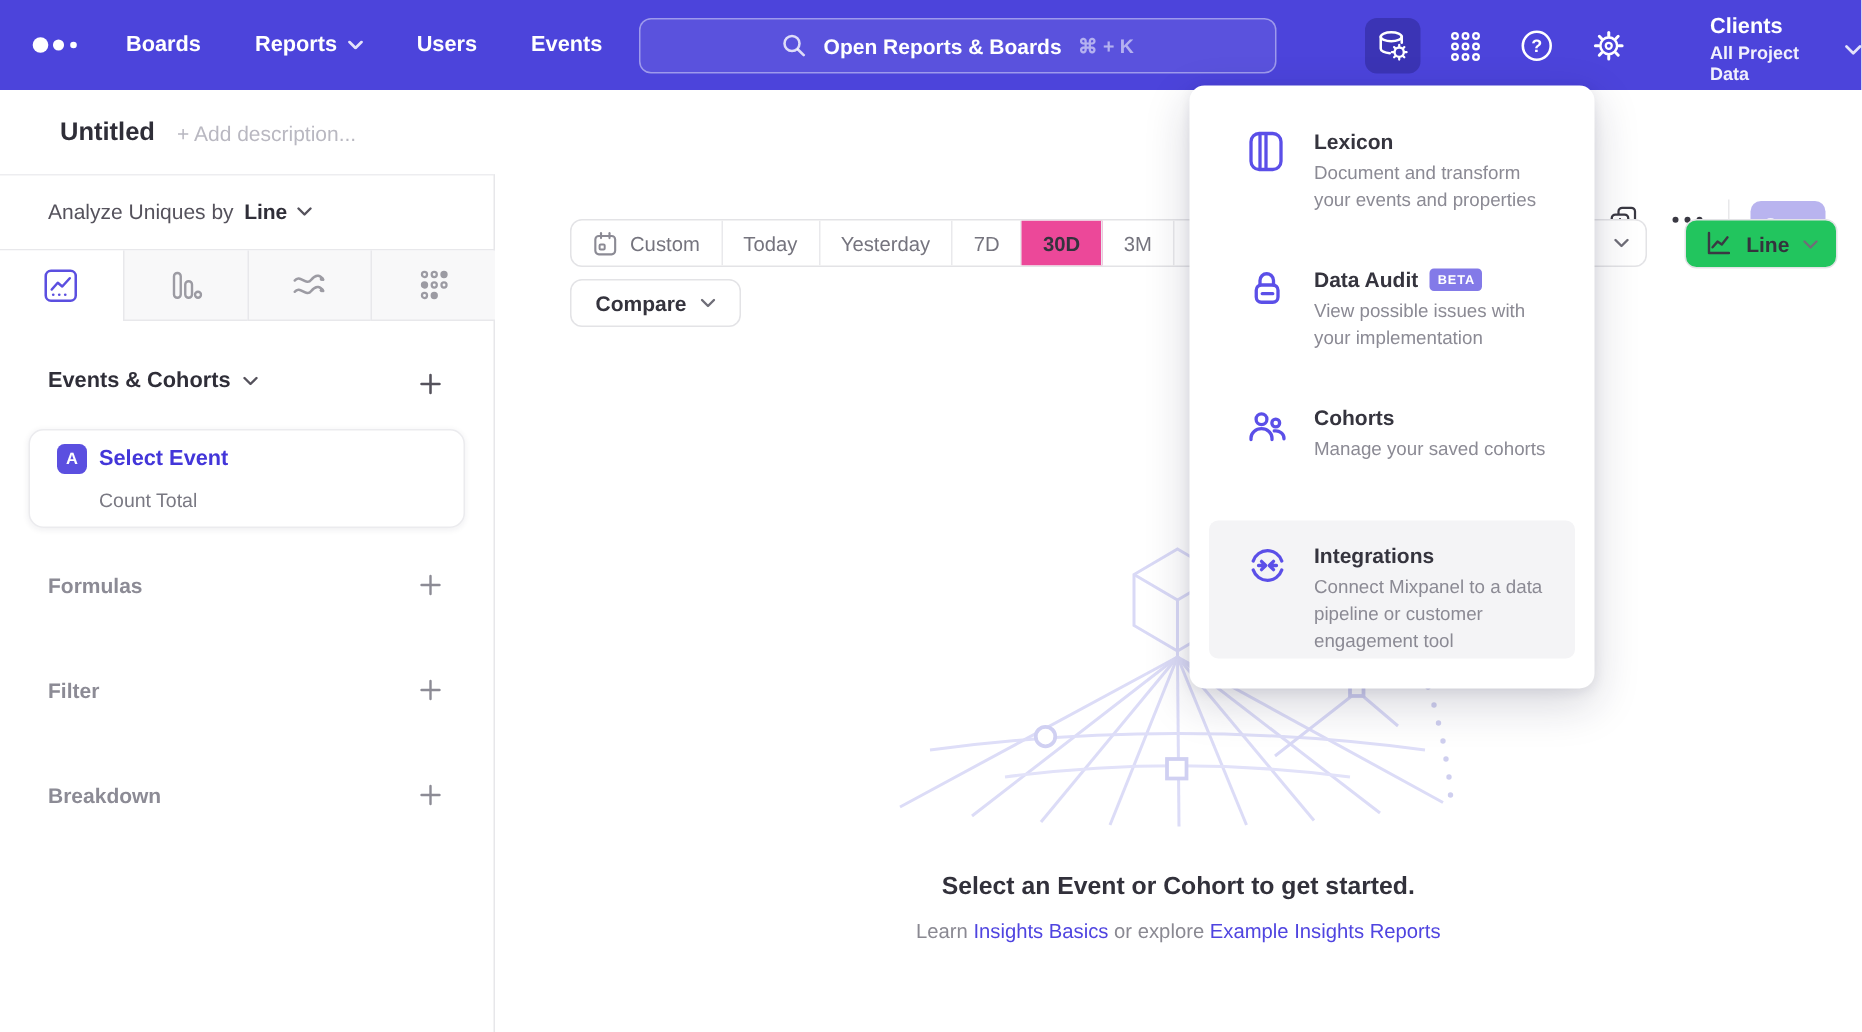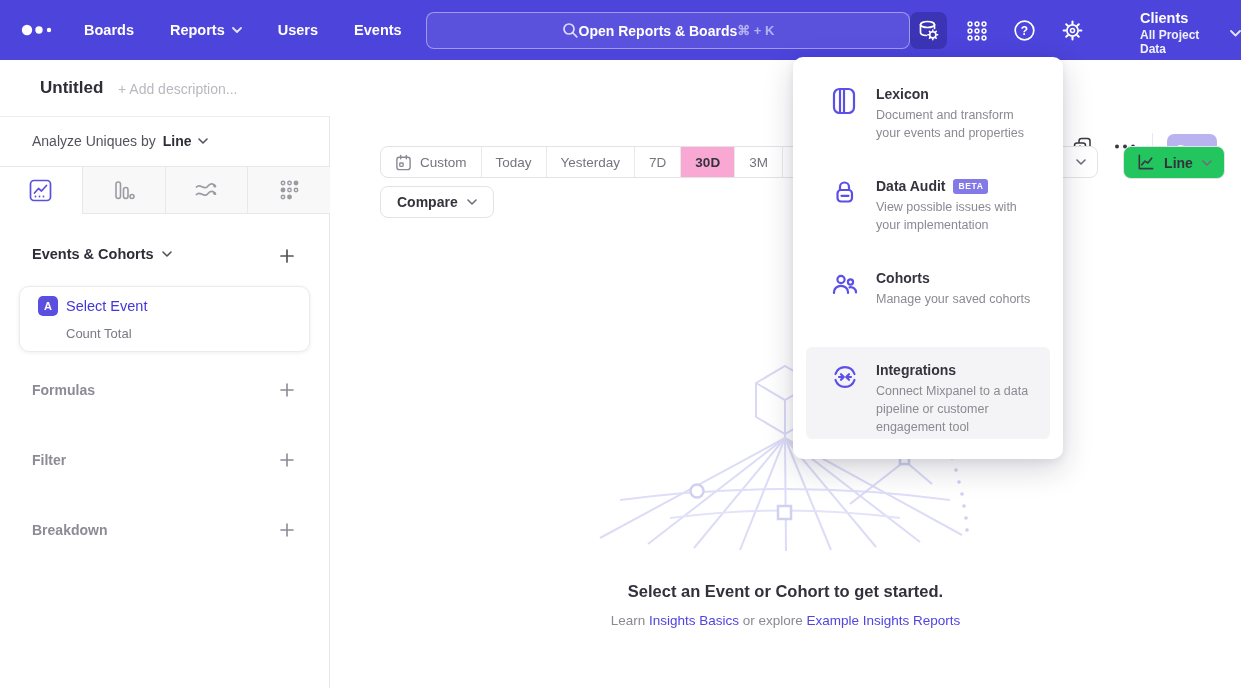--- a/index.html
+++ b/index.html
@@ -11,23 +11,23 @@
   }
   svg { display:block; }
 
   
   .topbar { position:absolute; left:0; top:0; width:1241px; height:60px; background:#4c44db; z-index:5; }
   .logo { position:absolute; left:20px; top:20px; cursor:pointer; }
   .nav { position:absolute; left:84px; top:0; height:60px; display:flex; align-items:center; gap:36px; }
   .nav-item { color:#fff; font-size:14.5px; font-weight:600; display:flex; align-items:center; gap:7px; cursor:pointer; }
   .nav-item .chev { color:rgba(255,255,255,.85); }
   .searchbar {
-    position:absolute; left:426px; top:12px; width:484px; height:37px;
+    position:absolute; left:426px; top:12px; width:425px; height:37px;
     border:1px solid rgba(255,255,255,.42); background:rgba(255,255,255,.08);
-    border-radius:8px; display:flex; align-items:center; justify-content:center; 
+    border-radius:8px; display:flex; align-items:center; justify-content:center; gap:11px;
     cursor:pointer;
   }
   .searchbar .ph { color:#ffffff; font-size:14px; font-weight:600; }
   .searchbar .kbd { color:rgba(255,255,255,.55); font-size:13px; font-weight:600; }
   .tb-iconbtn { position:absolute; top:12px; width:37px; height:37px; border-radius:8px; display:flex; align-items:center; justify-content:center; cursor:pointer; }
   .tb-iconbtn.active { background:#3b34b5; }
   .project-sel { position:absolute; left:1112px; top:10px; display:flex; align-items:center; gap:14px; cursor:pointer;margin-left:28px; }
   .project-sel .lines { display:flex; flex-direction:column; gap:2px; }
   .project-sel .org { color:#fff; font-size:14.5px; font-weight:700; }
   .project-sel .proj { color:rgba(255,255,255,.92); font-size:12px; font-weight:700; }
@@ -60,32 +60,32 @@
   .event-card {
     position:absolute; left:19px; top:169px; width:291px; height:66px;
     background:#fff; border:1px solid #ebebee; border-radius:10px;
     box-shadow:0 1px 4px rgba(25,25,60,.07); cursor:pointer;
   }
   .event-badge {
     position:absolute; left:18px; top:9px; width:20px; height:20px; border-radius:5px;
     background:#5b4fe0; color:#fff; font-size:11px; font-weight:700;
     display:flex; align-items:center; justify-content:center;
   }
-  .event-title { position:absolute; left:46px; top:11px; color:#4336d9; font-size:14.5px; font-weight:400; }
+  .event-title { position:absolute; left:46px; top:11px; color:#4336d9; font-size:14.5px; font-weight:700; }
   .event-metric { position:absolute; left:46px; top:39px; color:#7a7983; font-size:13px; }
   .side-row-label { position:absolute; left:32px; font-size:14px; font-weight:600; color:#8c8b95; }
 
   
   .range-ctl {
     position:absolute; left:380px; top:146px; height:32px; display:flex; align-items:stretch;
     border:1px solid #e3e3e6; border-radius:8px; background:#fff; overflow:hidden; z-index:1;
   }
   .seg { display:flex; align-items:center; gap:8px; padding:0 14px; font-size:13.5px; color:#75747e; border-right:1px solid #e9e9ec; cursor:pointer; white-space:nowrap; }
   .seg:last-child { border-right:none; }
-  .seg.selected { background:#f9a8d4; color:#34333d; font-weight:700; }
+  .seg.selected { background:#ec4899; color:#34333d; font-weight:700; }
   .compare-btn {
     position:absolute; left:380px; top:186px; height:32px; padding:0 16px;
     display:flex; align-items:center; gap:9px; border:1px solid #e3e3e6; border-radius:8px;
     background:#fff; font-size:14px; font-weight:600; color:#34333d; cursor:pointer; z-index:1; font-family:inherit;
   }
   .compare-btn .chev, .charttype-btn .chev { color:#6f6e78; }
   .hidden-btn {
     position:absolute; left:1018px; top:146px; width:80px; height:32px;
     border:1px solid #e3e3e6; border-radius:8px; background:#fff;
     display:flex; align-items:center; justify-content:flex-end; padding-right:11px;

